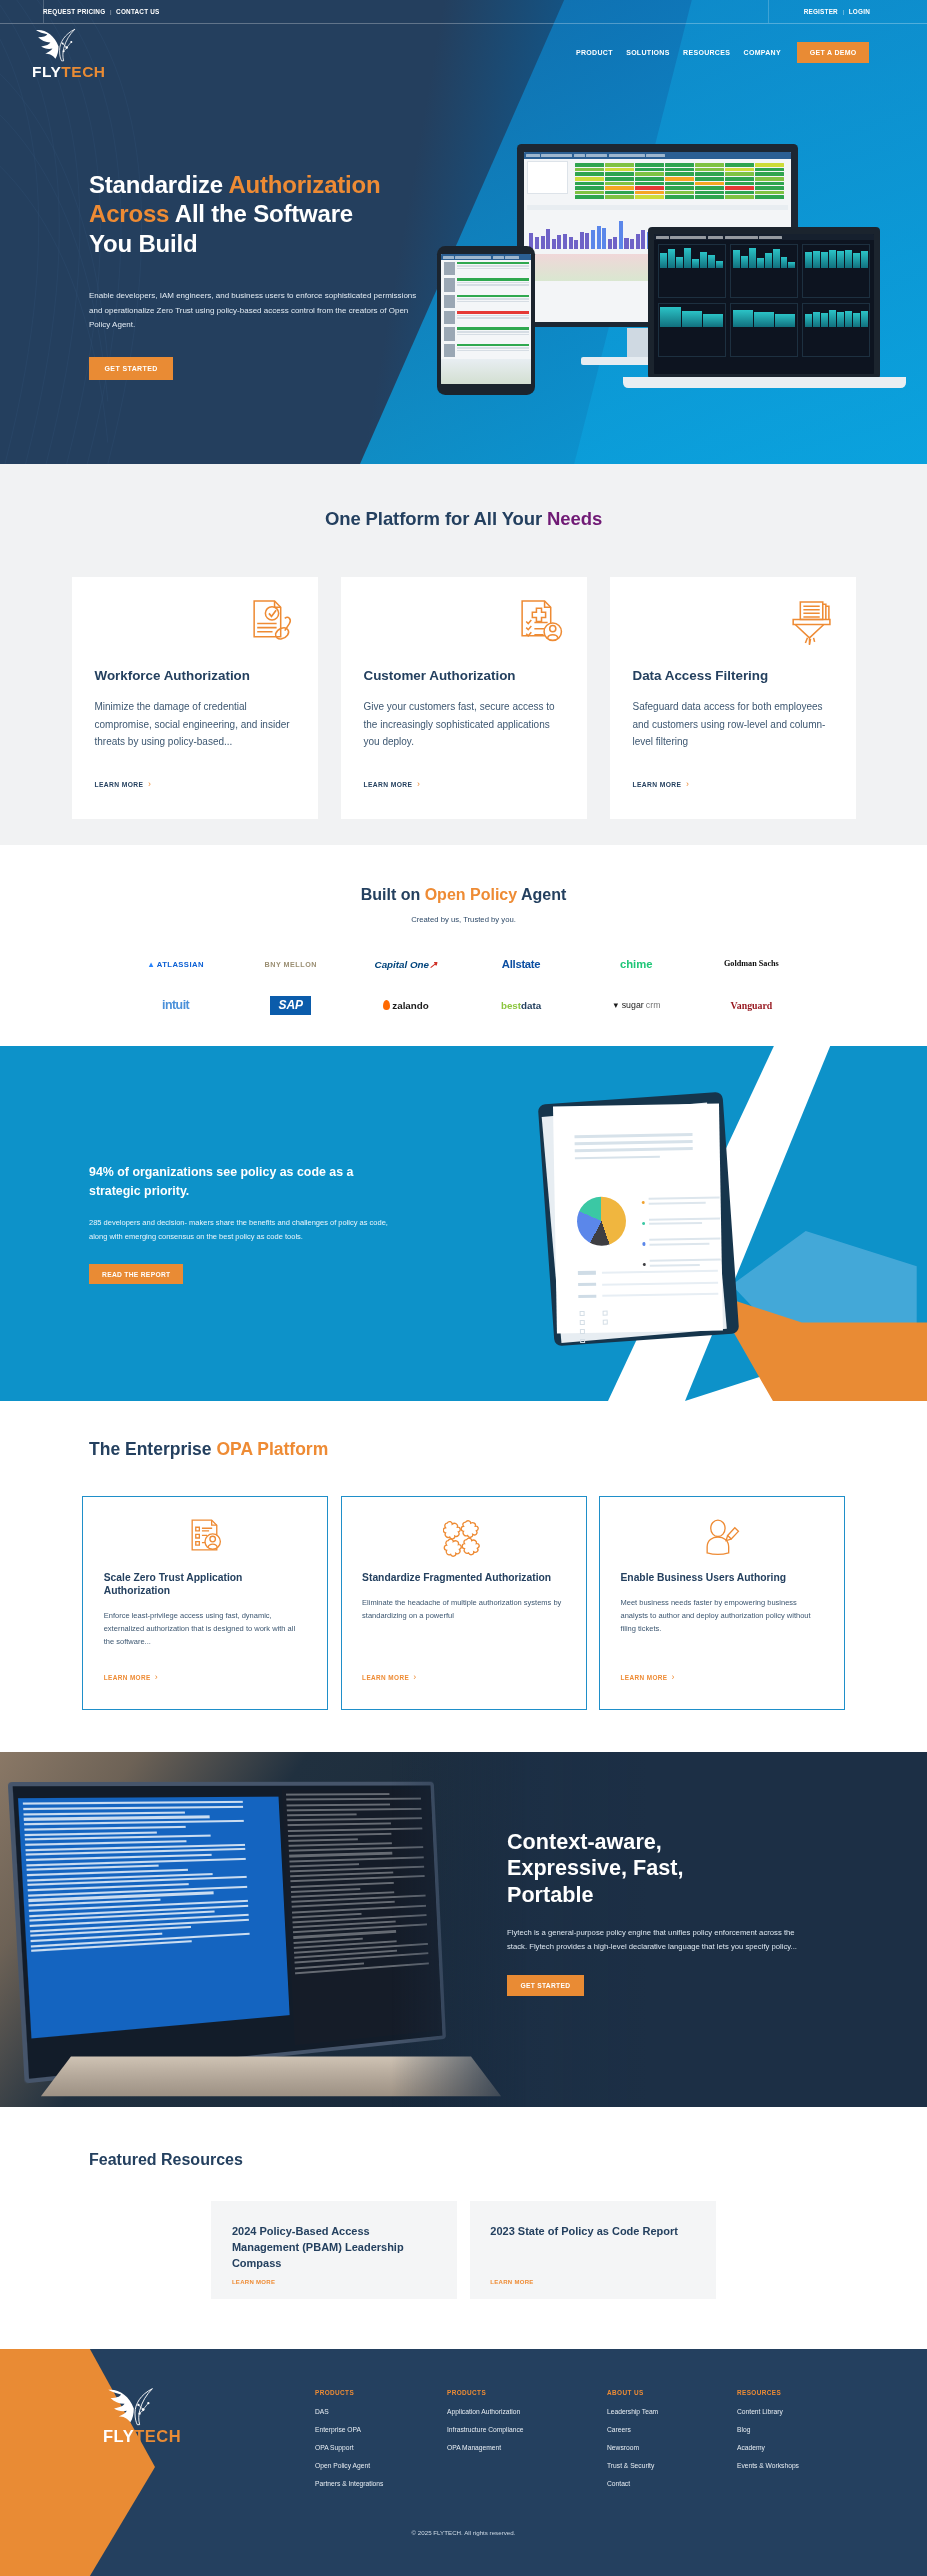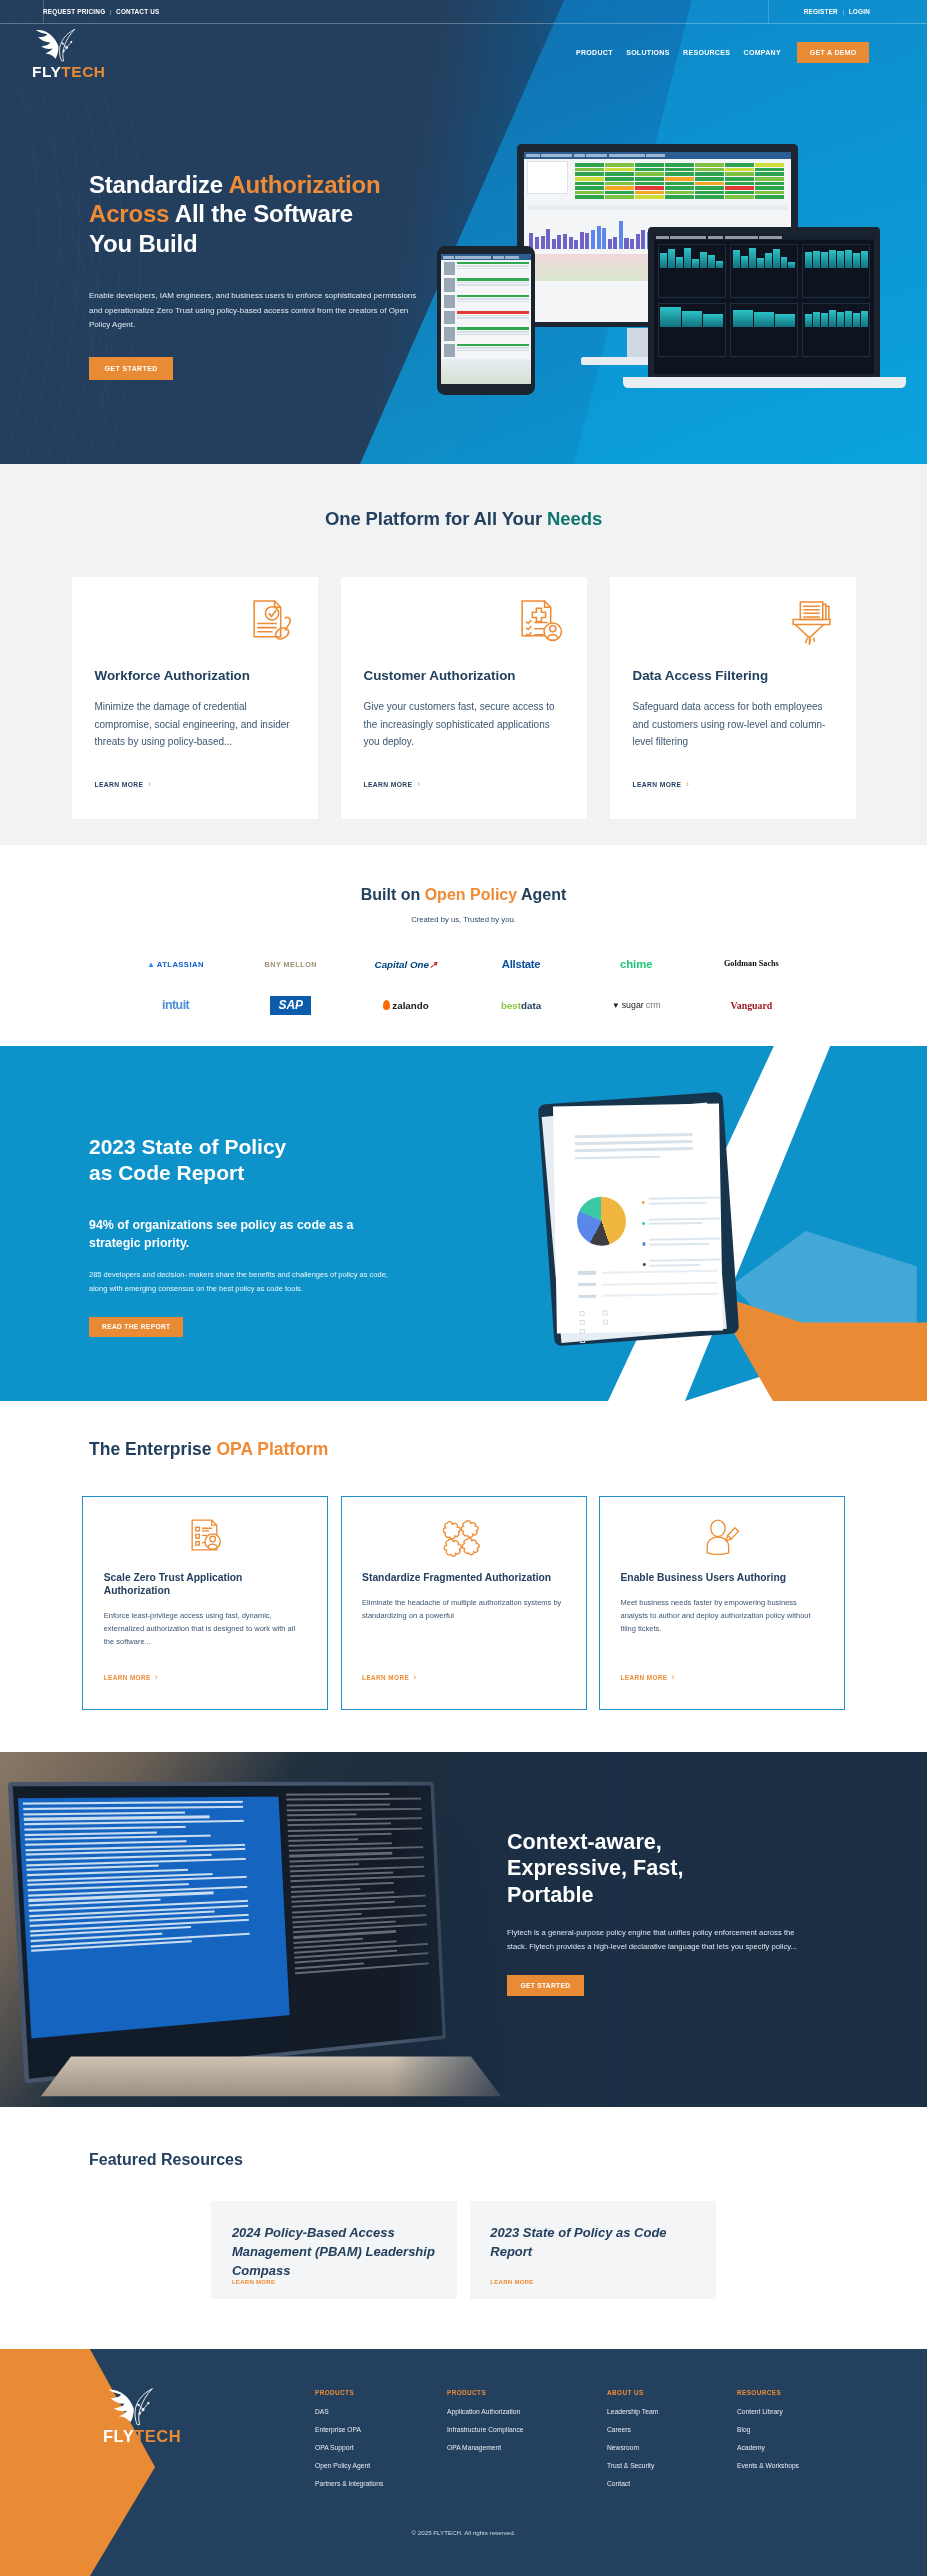--- a/index.html
+++ b/index.html
@@ -72,21 +72,21 @@
   .card-row .nm{flex:1;}
   .card-row .nm i{display:block;height:2.6px;background:#2fa84f;margin-bottom:1px;}
   .card-row .nm u{display:block;height:1.5px;background:#d6dde4;margin-bottom:1px;}
   .lap-panel{border:0.5px solid #1d3040;margin:1.5px;padding:1.5px;}
   .lap-bars{display:flex;align-items:flex-end;gap:1px;height:21.6px;}
   .lap-bars b{display:block;flex:1;background:linear-gradient(180deg,#2bc3c6,#11707e);}
 
   
   .sec-platform{position:absolute;top:464px;left:0;width:927px;height:381px;background:#f1f2f3;}
   .h2{text-align:center;font-size:18.5px;font-weight:800;color:#24405f;letter-spacing:-0.1px;}
-  .h2 .accent{color:#0f766e;}
+  .h2 .accent{color:#701a75;}
   .cards3{display:flex;gap:23px;justify-content:center;margin-top:47px;}
   .card{width:246px;height:242px;background:#fff;padding:25px 23px 0;position:relative;}
   .card-icon{position:absolute;right:21.6px;top:19.6px;width:49px;height:49px;}
   .card-title{margin-top:66px;font-size:13.4px;font-weight:800;color:#24405f;line-height:1.25;}
   .card-body{margin-top:13.4px;font-size:10px;line-height:1.75;color:#3d5771;}
   .learn{position:absolute;left:23px;bottom:30px;display:flex;align-items:center;gap:4.6px;
         font-size:6.7px;font-weight:600;letter-spacing:0.4px;color:#24405f;text-transform:uppercase;cursor:pointer;}
   .chev{color:#ee8b34;font-size:8.8px;line-height:1;font-weight:400;}
 
   
@@ -188,21 +188,21 @@
   .ctx-h2{font-size:21.6px;font-weight:800;color:#fff;line-height:1.22;}
   .ctx-body{margin-top:17.5px;font-size:7.7px;line-height:1.9;color:#dde7f0;max-width:294px;}
   .btn-ctx{margin-top:20.6px;background:#e98b34;color:#fff;font-size:6.7px;font-weight:700;
         letter-spacing:0.3px;padding:6.7px 13.4px;border:none;cursor:pointer;text-transform:uppercase;}
 
   
   .sec-res{position:absolute;top:2107px;left:0;width:927px;height:242px;background:#ffffff;}
   .res-title{margin:44px 0 0 89px;font-size:16px;font-weight:800;color:#24405f;}
   .res-cards{display:flex;gap:12.4px;justify-content:center;margin-top:32px;}
   .res-card{width:246px;height:98px;background:#f4f5f6;padding:23px 20.6px 0;position:relative;}
-  .res-card-title{font-size:13px;font-weight:800;color:#24405f;line-height:1.45;font-style:italic;}
+  .res-card-title{font-size:11px;font-weight:800;color:#24405f;line-height:1.45;}
   .res-learn{position:absolute;left:20.6px;bottom:14.4px;font-size:6px;font-weight:700;
         letter-spacing:0.3px;color:#ee8b34;text-transform:uppercase;cursor:pointer;}
 
   
   .footer{position:absolute;top:2349px;left:0;width:927px;height:227px;background:#24405f;overflow:hidden;}
   .ft-wedge{position:absolute;left:0;top:0;width:155px;height:227px;background:#e98b34;
         clip-path:polygon(0 0,58% 0,100% 52%,58% 100%,0 100%);}
   .ft-logo{position:absolute;left:103px;top:35px;display:flex;flex-direction:column;align-items:flex-start;}
   .ft-logo .logo-mark{width:57px;height:43px;}
   .ft-logo .logo-text{font-size:16.5px;}
@@ -650,21 +650,20 @@
     </div>
   </section>
 
   <section class="sec-report">
     <div class="rep-wedge-w1"></div>
     <div class="rep-wedge-b"></div>
     <div class="rep-wedge-lt"></div>
     <div class="rep-wedge-or"></div>
 
     <div class="rep-copy">
-      <h2 class="rep-h2"><span>2023 State of Policy</span><br><span>as Code Report</span></h2>
       <p class="rep-stat">94% of organizations see policy as code as a strategic priority.</p>
       <p class="rep-body">285 developers and decision- makers share the benefits and challenges of policy as code, along with emerging consensus on the best policy as code tools.</p>
       <button class="btn-read">READ THE Report</button>
     </div>
 
     <div class="clipboard">
       <div class="cb-back"></div>
       <div class="cb-paper2"></div>
       <div class="cb-paper">
         <div class="cb-lines">

